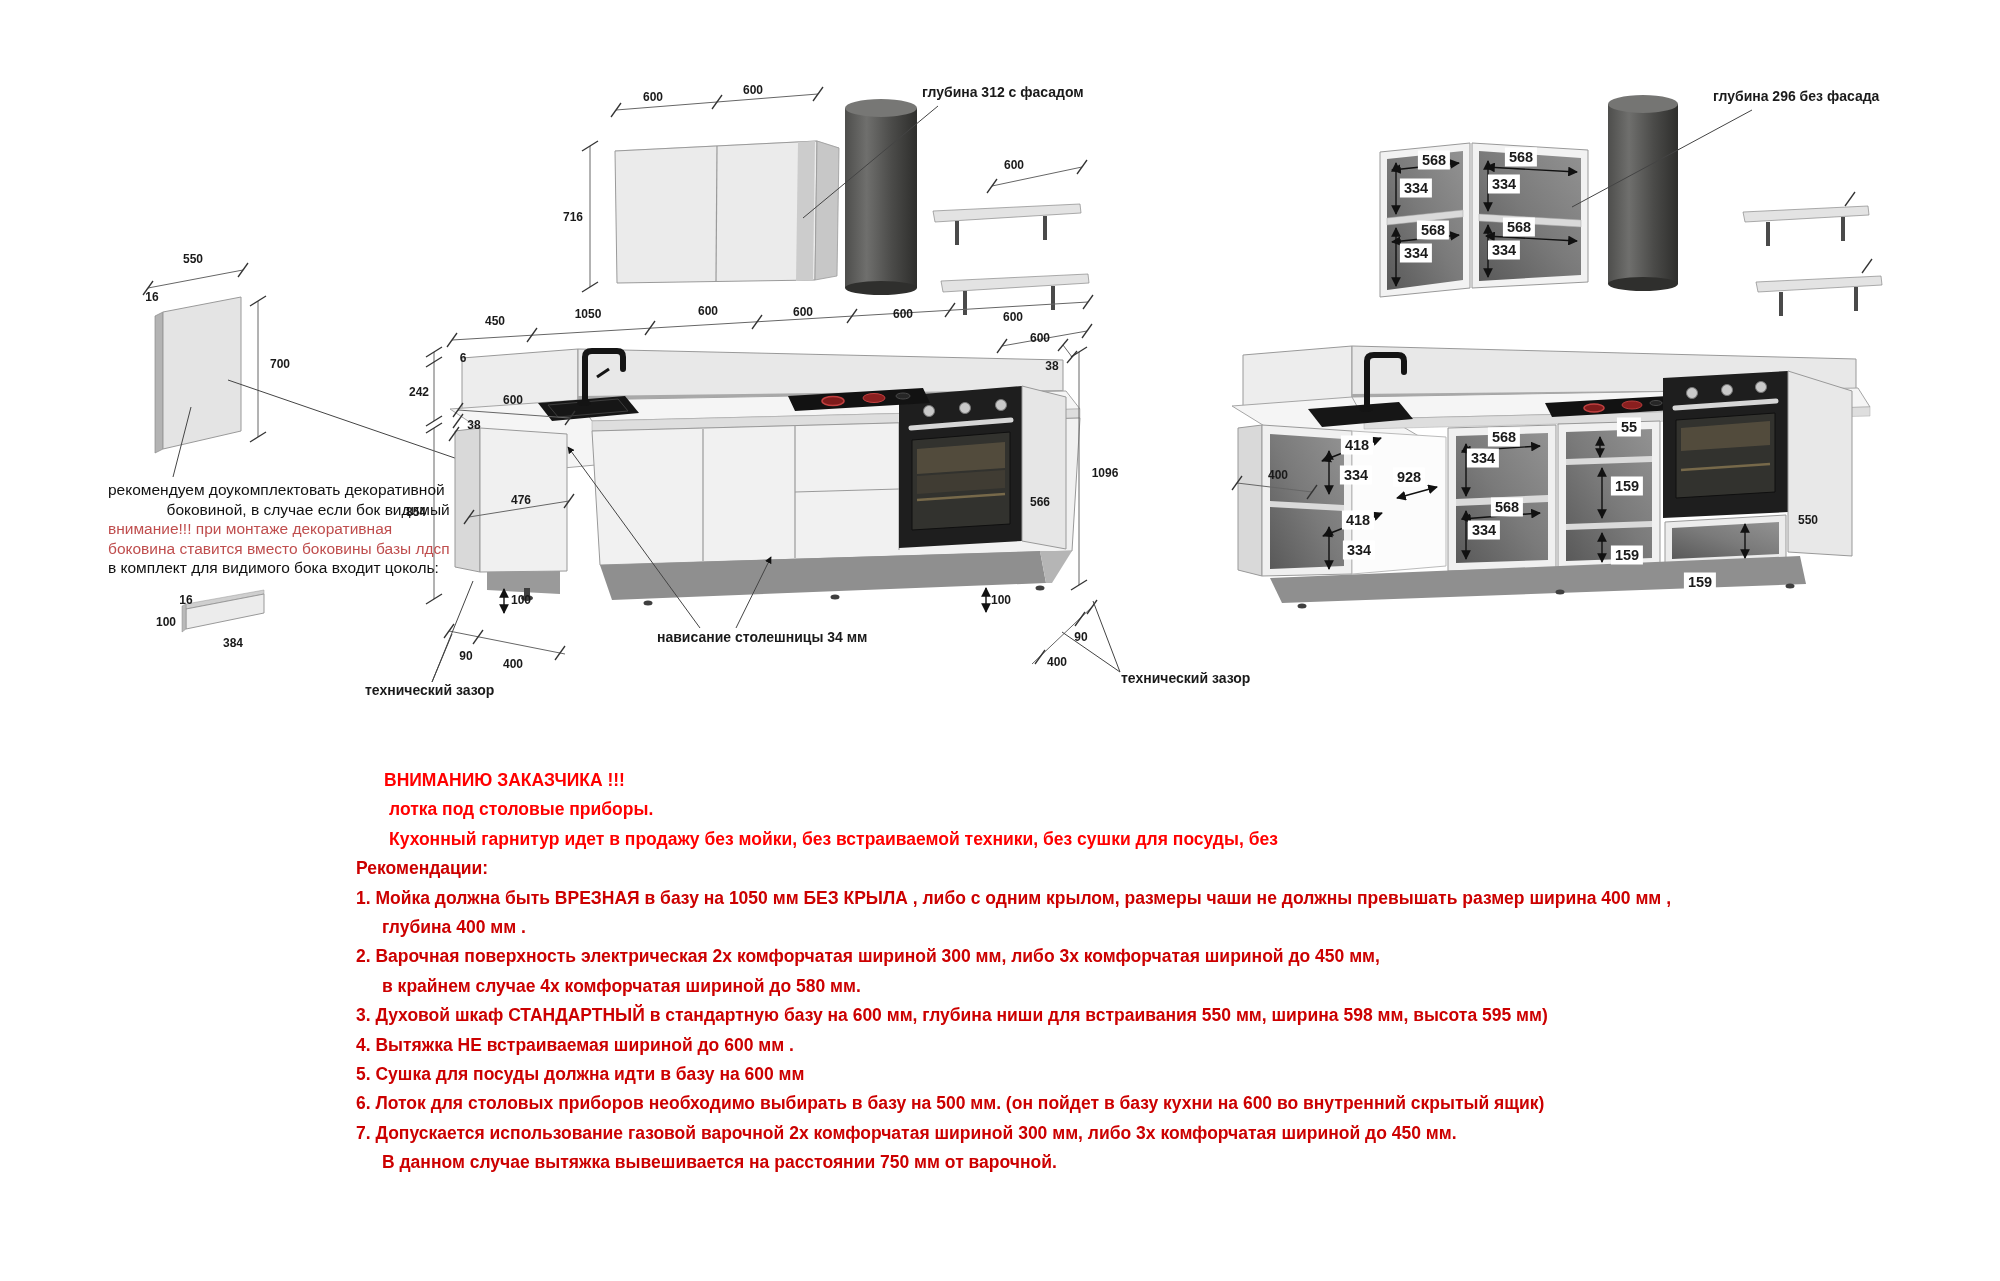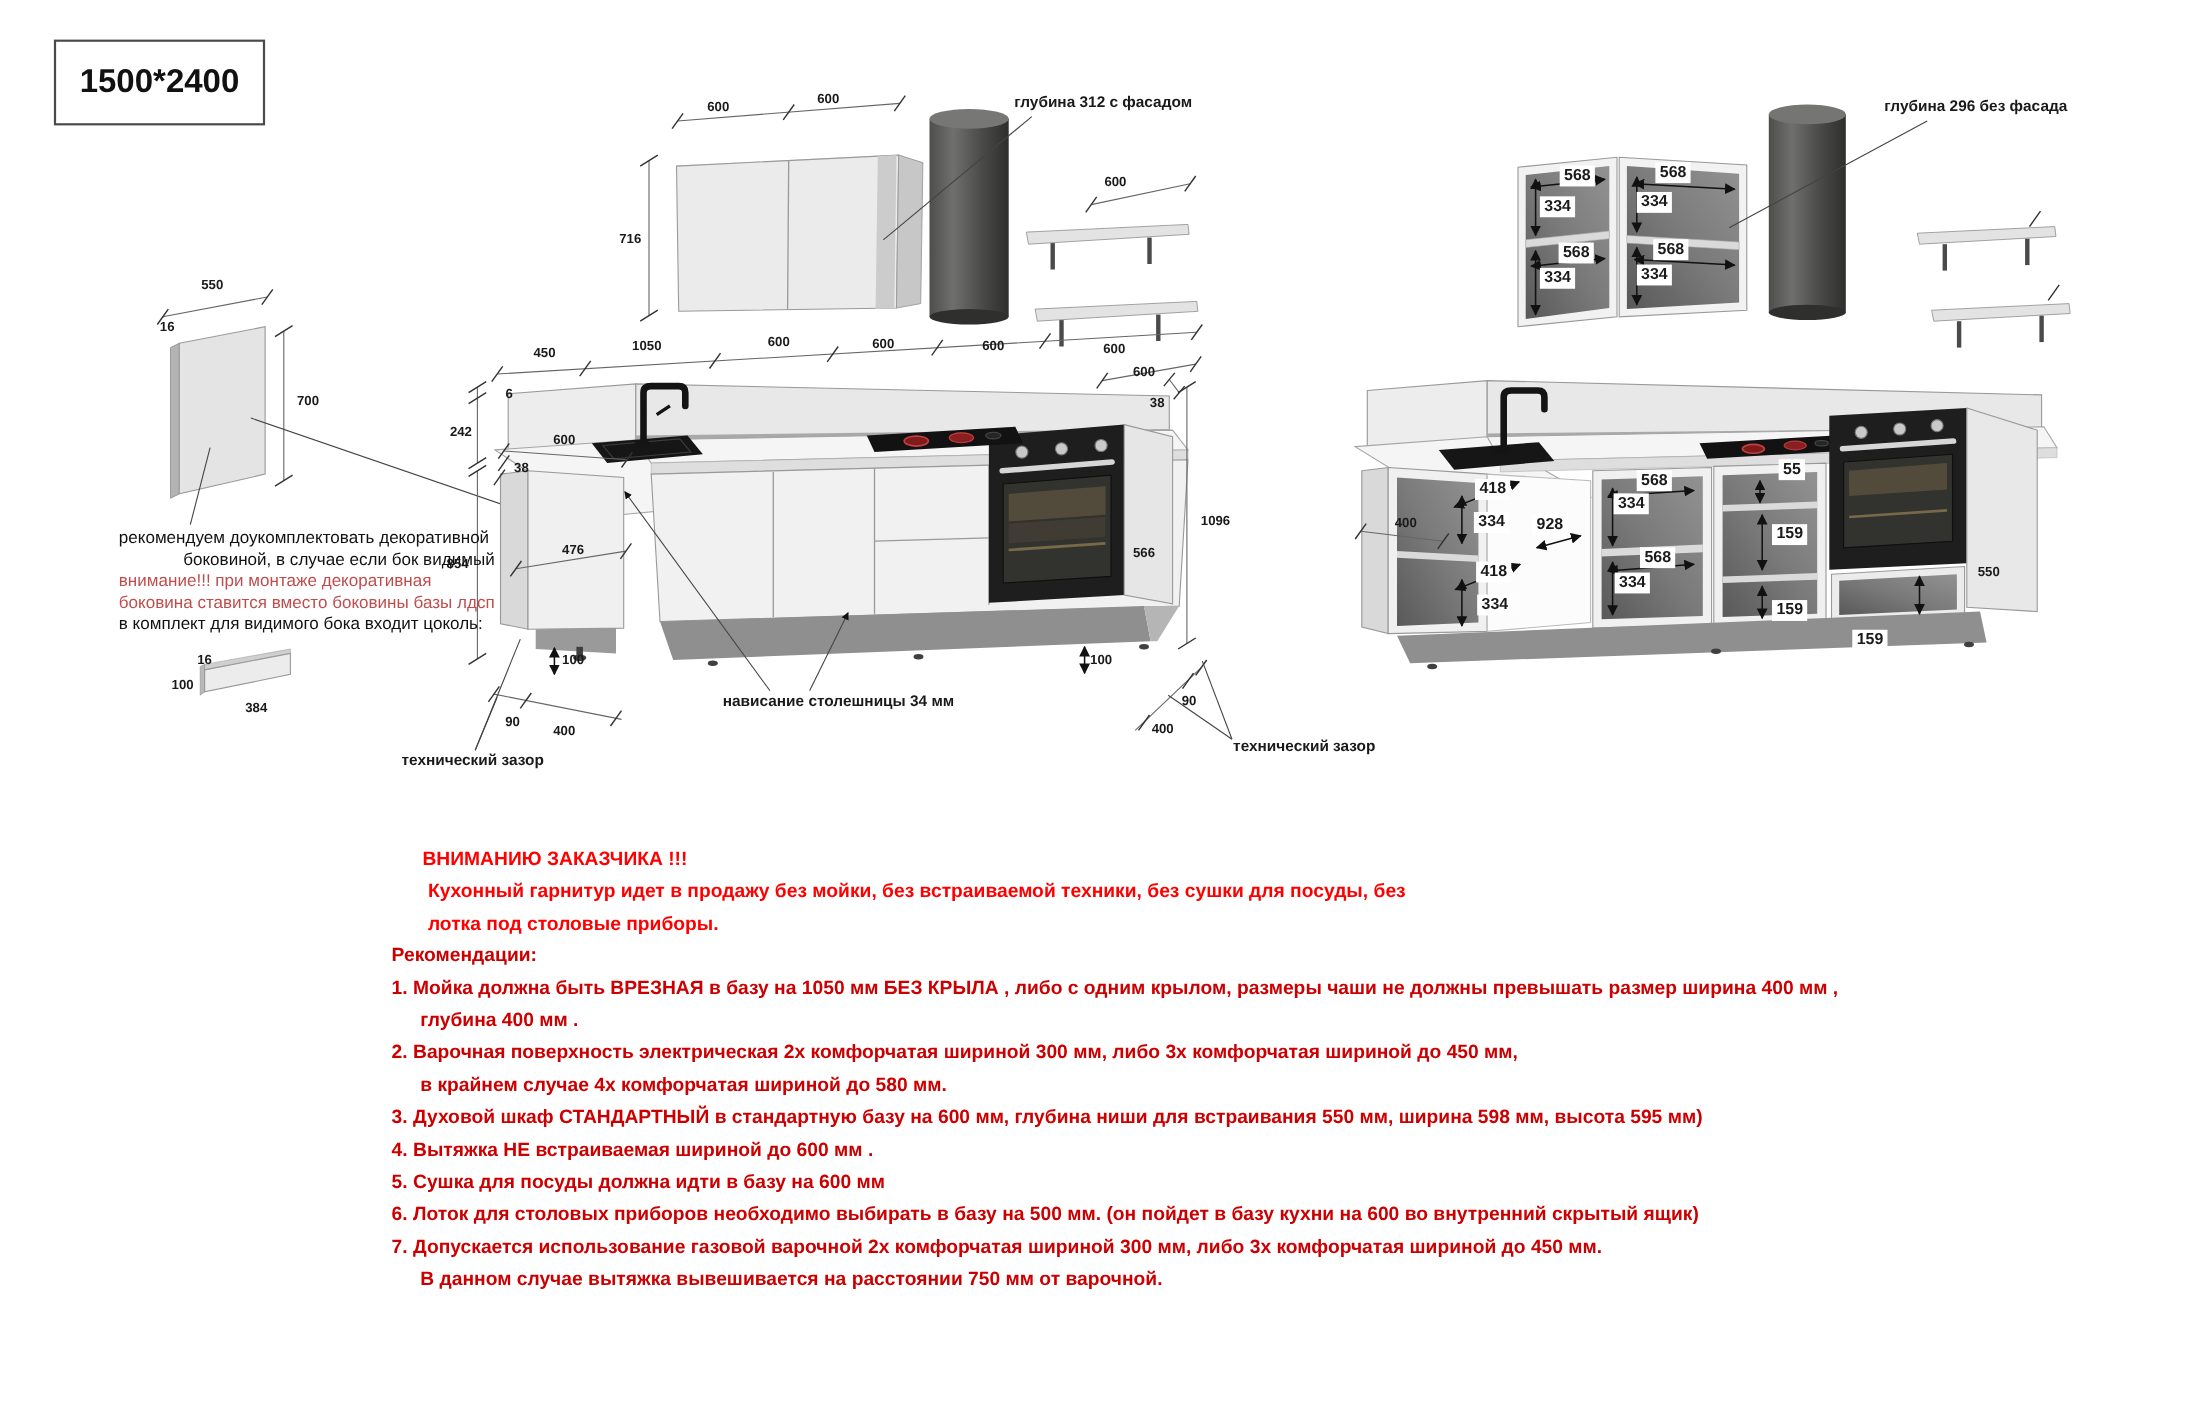--- a/index.html
+++ b/index.html
@@ -19,21 +19,20 @@
   svg .dl{stroke:#666;stroke-width:1;fill:none;}
   svg .tk{stroke:#333;stroke-width:1.3;}
   svg .ld{stroke:#444;stroke-width:1;fill:none;}
   svg .ar{stroke:#111;stroke-width:1.4;fill:none;}
 </style>
 </head>
 <body>
 
 <div id="page">
 
-  <div id="title-box">1500*2400</div>
 
   <svg id="scene-svg" width="2000" height="1281" viewBox="0 0 2000 1281">
     <defs>
       <linearGradient id="hoodG" x1="0" y1="0" x2="1" y2="0">
         <stop offset="0" stop-color="#4e4e4c"></stop>
           <stop offset="0.3" stop-color="#6f6f6d"></stop>
         <stop offset="0.65" stop-color="#4b4b49"></stop>
           <stop offset="1" stop-color="#2e2e2c"></stop>
       </linearGradient>
       <linearGradient id="intG" x1="0" y1="1" x2="1" y2="0">
@@ -336,22 +335,22 @@
       <div class="ann b" style="left: 1507px; top: 507px;">568</div>
       <div class="ann b" style="left: 1484px; top: 530px;">334</div>
       <div class="ann b" style="left: 1629px; top: 427px;">55</div>
       <div class="ann b" style="left: 1627px; top: 486px;">159</div>
       <div class="ann b" style="left: 1627px; top: 555px;">159</div>
       <div class="ann b" style="left: 1700px; top: 582px;">159</div>
       <div class="ann d" style="left: 1808px; top: 520px;">550</div>
     </div>
   <div id="bottom-text">
       <div style="color: rgb(255, 0, 0); margin-left: 28px;">ВНИМАНИЮ ЗАКАЗЧИКА !!!</div>
+      <div style="color: rgb(255, 0, 0); margin-left: 33px;">лотка под столовые приборы.</div>
       <div style="color: rgb(255, 0, 0); margin-left: 33px;">Кухонный гарнитур идет в продажу без мойки, без встраиваемой техники, без сушки для посуды, без</div>
-      <div style="color: rgb(255, 0, 0); margin-left: 33px;">лотка под столовые приборы.</div>
       <div style="color: rgb(204, 0, 0); margin-left: 0px;">Рекомендации:</div>
       <div style="color: rgb(204, 0, 0); margin-left: 0px;">1.  Мойка должна быть ВРЕЗНАЯ в базу на 1050 мм БЕЗ КРЫЛА , либо с одним крылом, размеры чаши  не должны превышать размер ширина  400  мм ,</div>
       <div style="color: rgb(204, 0, 0); margin-left: 26px;">глубина  400 мм .</div>
       <div style="color: rgb(204, 0, 0); margin-left: 0px;">2.  Варочная поверхность электрическая 2х комфорчатая  шириной 300 мм, либо 3х комфорчатая шириной до 450 мм,</div>
       <div style="color: rgb(204, 0, 0); margin-left: 26px;">в крайнем случае 4х комфорчатая шириной до 580 мм.</div>
       <div style="color: rgb(204, 0, 0); margin-left: 0px;">3.  Духовой шкаф СТАНДАРТНЫЙ в стандартную базу на 600 мм, глубина ниши для встраивания 550 мм, ширина 598 мм, высота 595 мм)</div>
       <div style="color: rgb(204, 0, 0); margin-left: 0px;">4.  Вытяжка НЕ встраиваемая шириной до 600 мм .</div>
       <div style="color: rgb(204, 0, 0); margin-left: 0px;">5.  Сушка для посуды должна идти в базу на 600 мм</div>
       <div style="color: rgb(204, 0, 0); margin-left: 0px;">6.  Лоток для столовых приборов необходимо выбирать в базу на 500 мм. (он пойдет в базу кухни на 600 во внутренний скрытый ящик)</div>
       <div style="color: rgb(204, 0, 0); margin-left: 0px;">7.  Допускается использование газовой варочной 2х комфорчатая  шириной  300 мм,  либо 3х комфорчатая шириной до 450 мм.</div>

